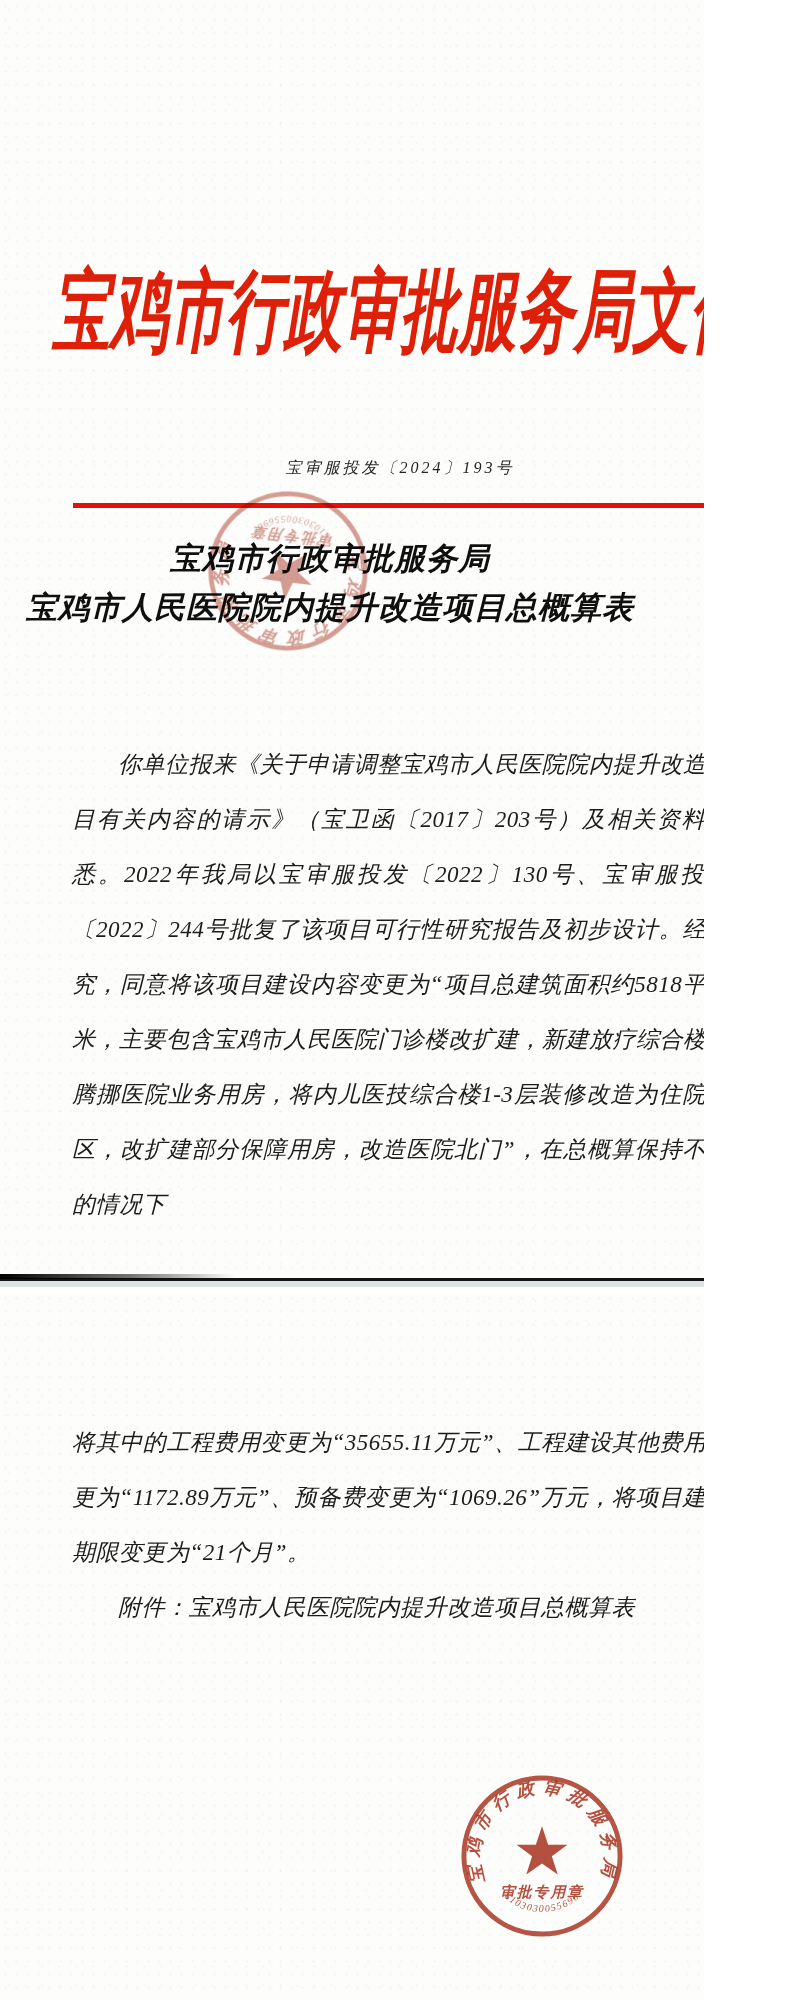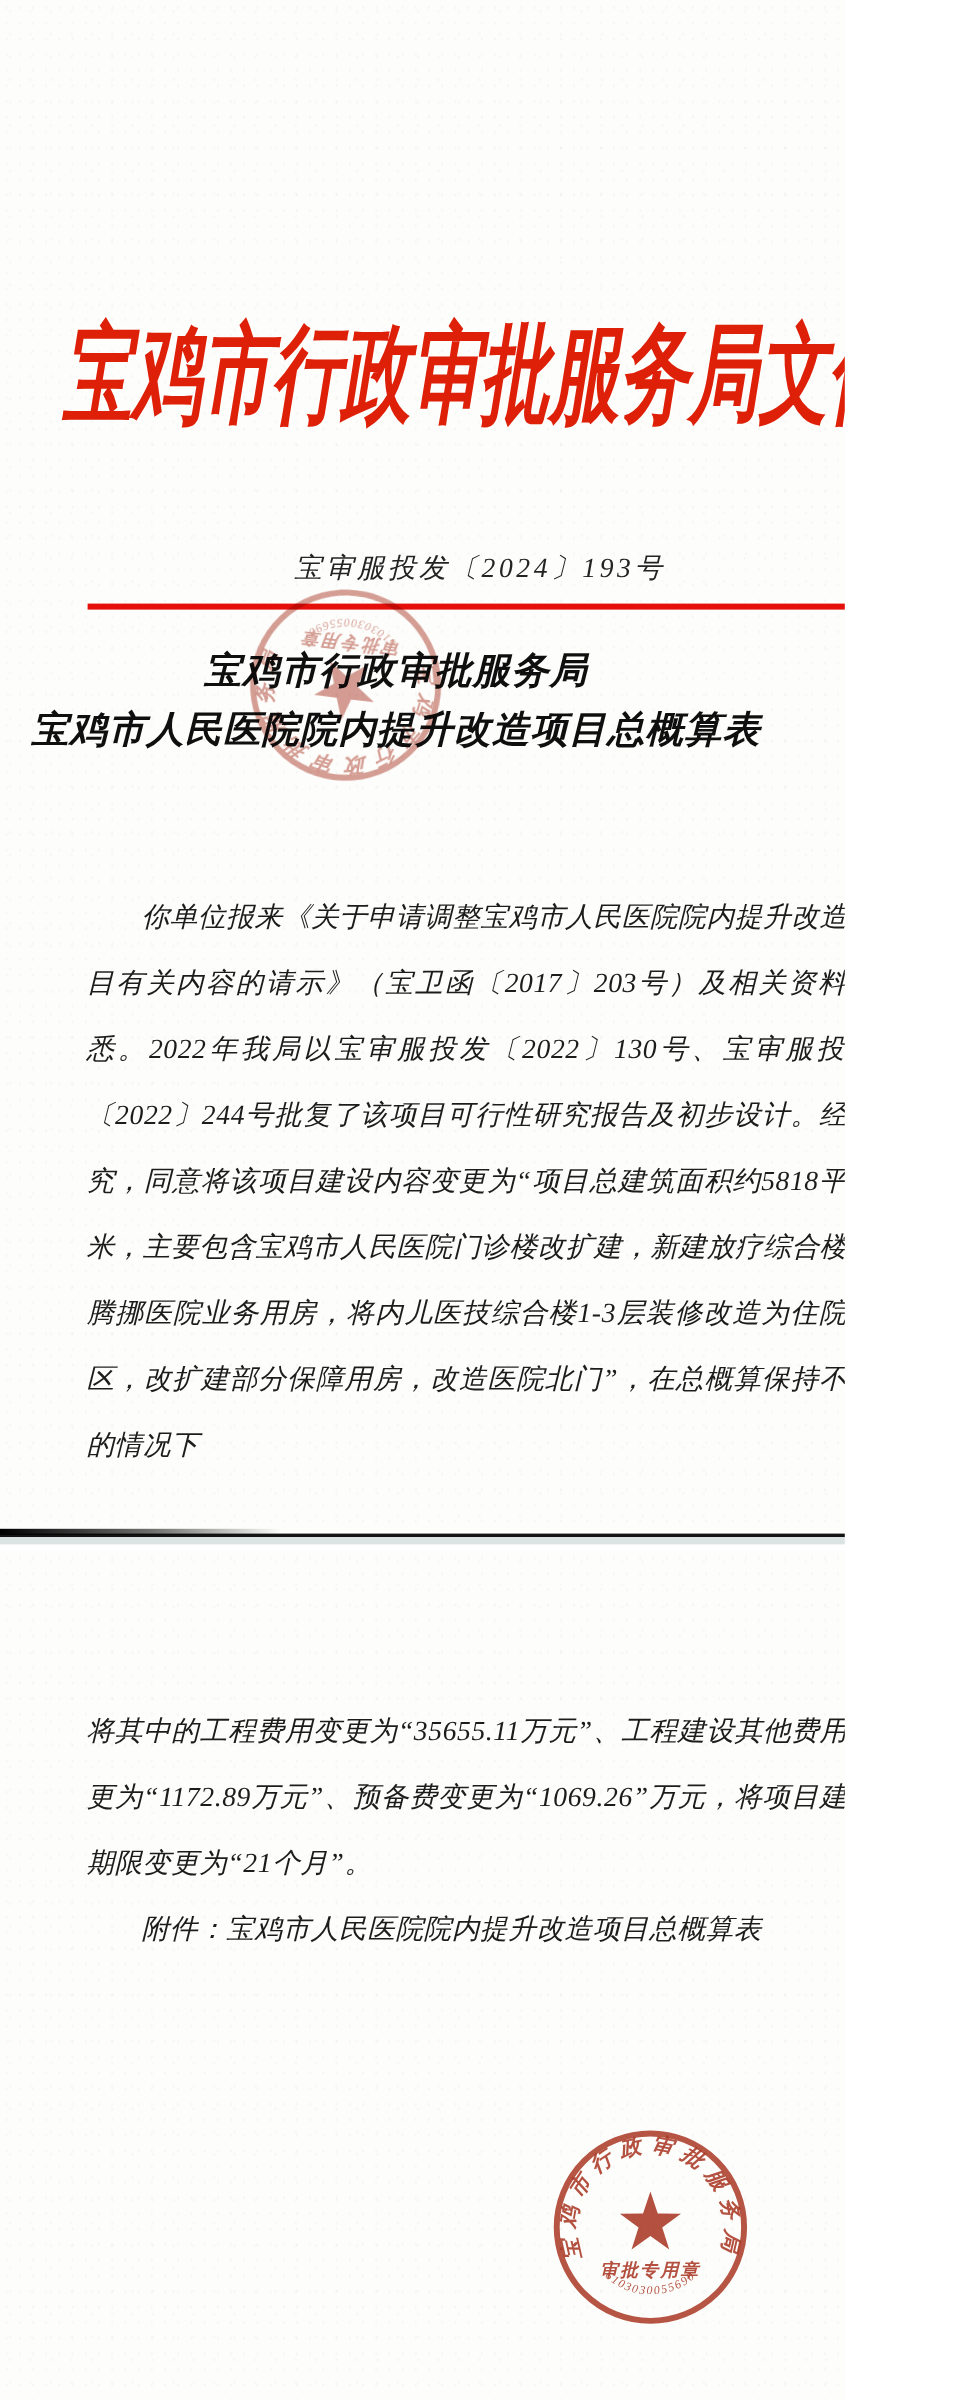--- a/index.html
+++ b/index.html
@@ -31,21 +31,21 @@
   }
 
   .header-title {
     position:absolute; top:268px; left:0; width:800px; height:90px;
     text-align:center; font-size:58px; font-weight:900; color:#de2009;
     line-height:90px; letter-spacing:0px; white-space:nowrap;
     transform:scaleY(1.55); transform-origin:center center;
   }
   .doc-number {
     position:absolute; top:458px; left:0; width:800px;
-    text-align:center; font-size:23px; letter-spacing:3px; color:#242424;
+    text-align:center; font-size:16px; letter-spacing:3px; color:#242424;
   }
   .red-rule {
     position:absolute; top:503px; left:73px; width:654px; height:5px;
     background:#e6100a;
   }
   .doc-title {
     position:absolute; top:534px; left:0; width:660px;
     text-align:center; font-weight:bold; color:#0f0f0f;
     font-size:31px; line-height:49px; letter-spacing:1px;
   }

